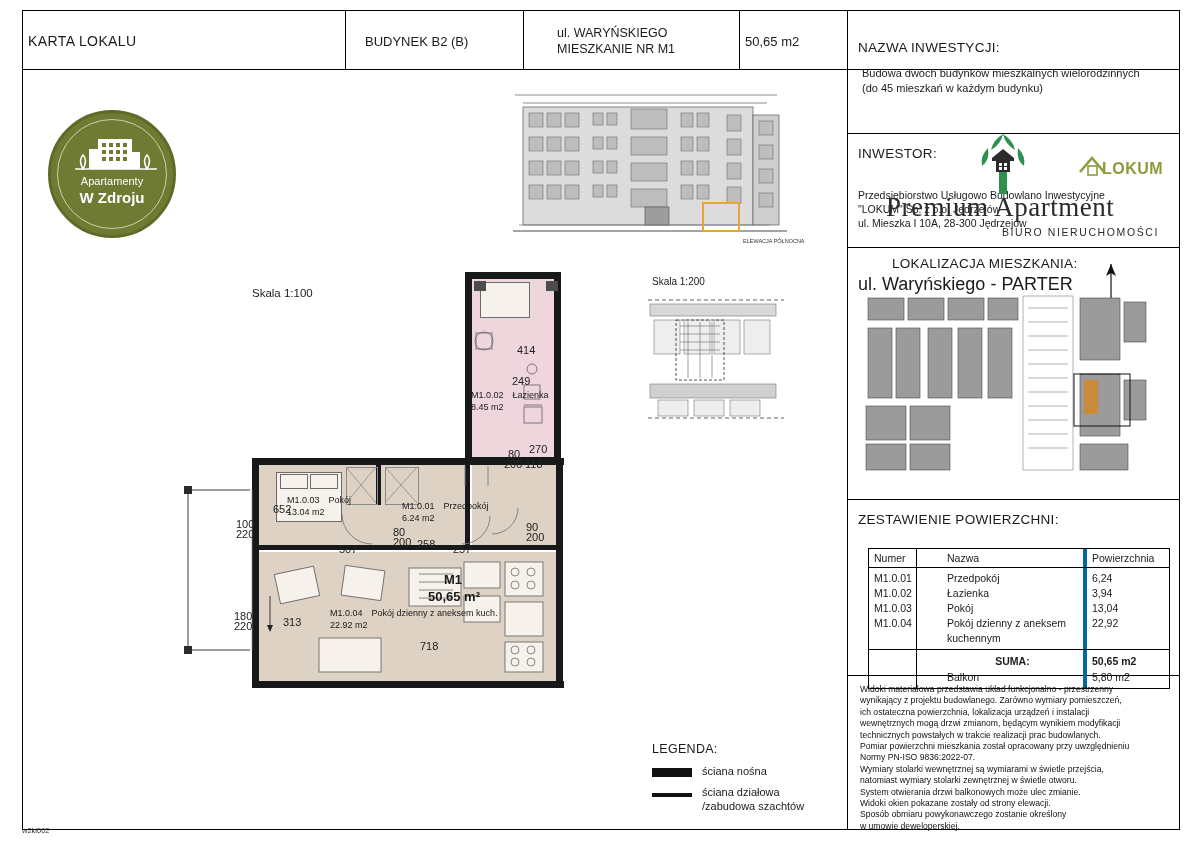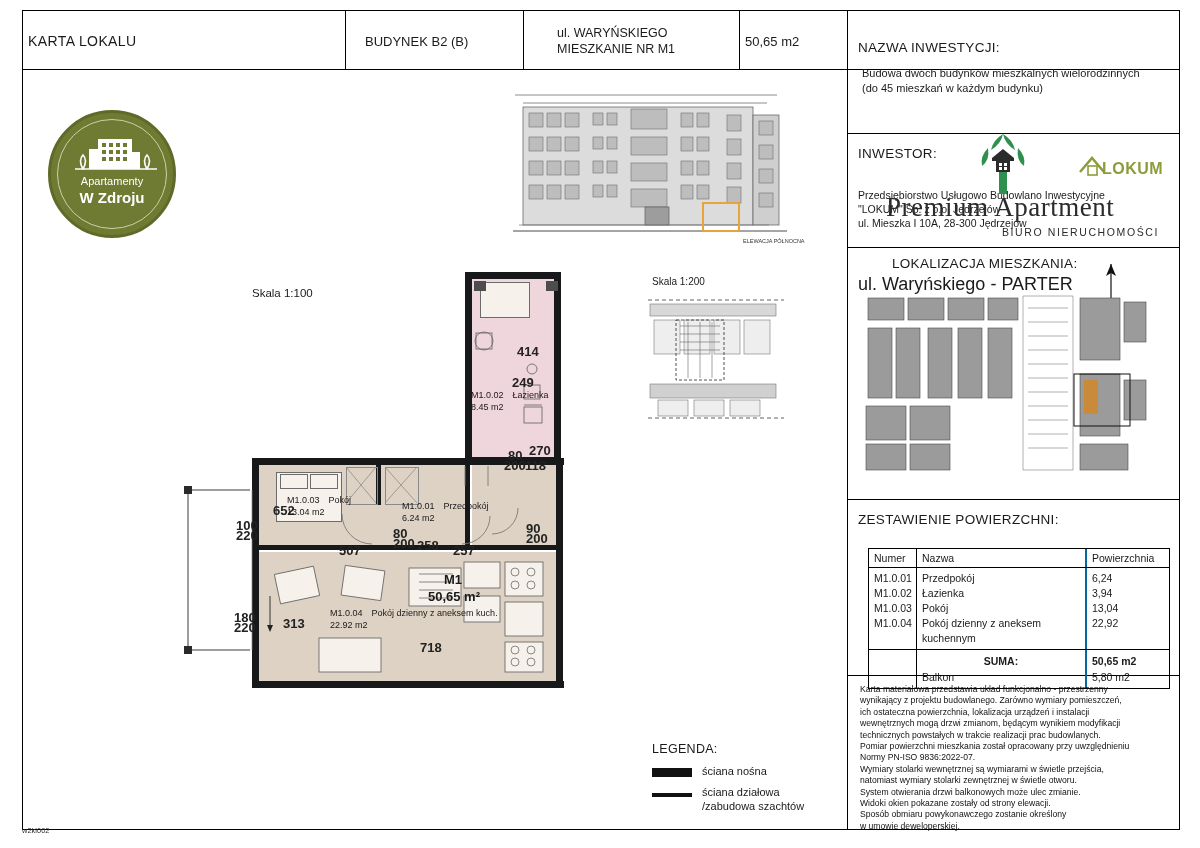--- a/index.html
+++ b/index.html
@@ -46,40 +46,40 @@
   
   .leg-lab{position:absolute;left:652px;top:742px;font-size:12.5px;letter-spacing:.3px;}
   .leg-bar1{position:absolute;left:652px;top:768px;width:40px;height:9px;background:#111;}
   .leg-bar2{position:absolute;left:652px;top:793px;width:40px;height:4px;background:#111;}
   .leg-t1{position:absolute;left:702px;top:765px;font-size:11px;}
   .leg-t2{position:absolute;left:702px;top:785px;font-size:11px;line-height:14px;}
   .tbl-wrap{position:absolute;left:868px;top:548px;width:300px;border:1px solid #000;}
   .tw-head{display:flex;border-bottom:1px solid #000;}
   .tw-head div{padding:3px 5px;font-size:10.5px;}
   .c1{width:48px;border-right:1px solid #000;box-sizing:border-box;}
-  .c2{flex:1;border-right:2px solid #0369a1;box-sizing:border-box;}
+  .c2{flex:1;border-right:4px solid #0369a1;box-sizing:border-box;margin-left:25px;}
   .c3{width:82px;box-sizing:border-box;}
   .tw-body{display:flex;border-bottom:1px solid #000;}
   .tw-body .c1,.tw-body .c2,.tw-body .c3{padding:3px 5px;font-size:10.5px;line-height:15px;}
   .tw-sum{display:flex;}
   .tw-sum .c1{border-right:1px solid #000;}
   .tw-sum .c2{padding:3px 5px;font-size:10.5px;line-height:16px;}
   .tw-sum .c3{padding:3px 5px;font-size:10.5px;line-height:16px;}
   .bold{font-weight:bold;}
   .sum-l{text-align:center;font-weight:bold;}
 
   .notes{position:absolute;left:860px;top:684px;width:310px;font-size:8.6px;line-height:11.4px;color:#111;}
 
   
   .fp{position:absolute;left:180px;top:262px;width:420px;height:450px;}
   .wall{position:absolute;background:#17181a;}
   .roomfill{position:absolute;background:#ded2c4;}
   .bathfill{position:absolute;background:#efd5dc;}
   .rm-lab{position:absolute;font-size:9px;line-height:12px;}
-  .dim{position:absolute;font-size:13px;color:#222;font-weight:bold;}
+  .dim{position:absolute;font-size:11px;color:#222;}
   .m1big{position:absolute;font-size:13px;font-weight:bold;text-align:center;}
   .furn{position:absolute;border:1px solid #6b6b6b;background:#f6f1ea;}
   .furn2{position:absolute;border:1px solid #8a8a8a;background:transparent;}
 
   .footer-code{position:absolute;left:22px;top:826px;font-size:7.5px;color:#333;}
 </style>
 </head>
 <body>
 
 <div class="sheet">
@@ -489,21 +489,21 @@
       <div>Balkon</div>
     </div>
     <div class="c3">
       <div class="bold">50,65 m2</div>
       <div>5,80 m2</div>
     </div>
   </div>
 </div>
 
 <div class="notes">
-  <div>Karta materiałowa przedstawia układ funkcjonalno - przestrzenny</div>
+  <div>Widoki materiałowa przedstawia układ funkcjonalno - przestrzenny</div>
   <div>wynikający z projektu budowlanego. Zarówno wymiary pomieszczeń,</div>
   <div>ich ostateczna powierzchnia, lokalizacja urządzeń i instalacji</div>
   <div>wewnętrznych mogą drzwi zmianom, będącym wynikiem modyfikacji</div>
   <div>technicznych powstałych w trakcie realizacji prac budowlanych.</div>
   <div>Pomiar powierzchni mieszkania został opracowany przy uwzględnieniu</div>
   <div>Normy PN-ISO 9836:2022-07.</div>
   <div>Wymiary stolarki wewnętrznej są wymiarami w świetle przejścia,</div>
   <div>natomiast wymiary stolarki zewnętrznej w świetle otworu.</div>
   <div>System otwierania drzwi balkonowych może ulec zmianie.</div>
   <div>Widoki okien pokazane zostały od strony elewacji.</div>

